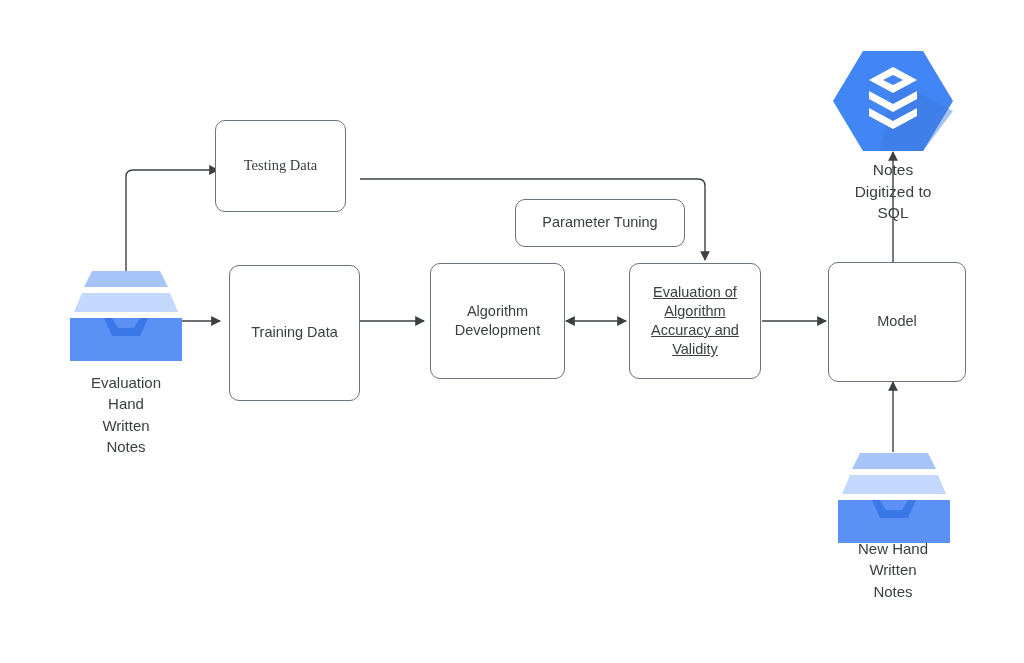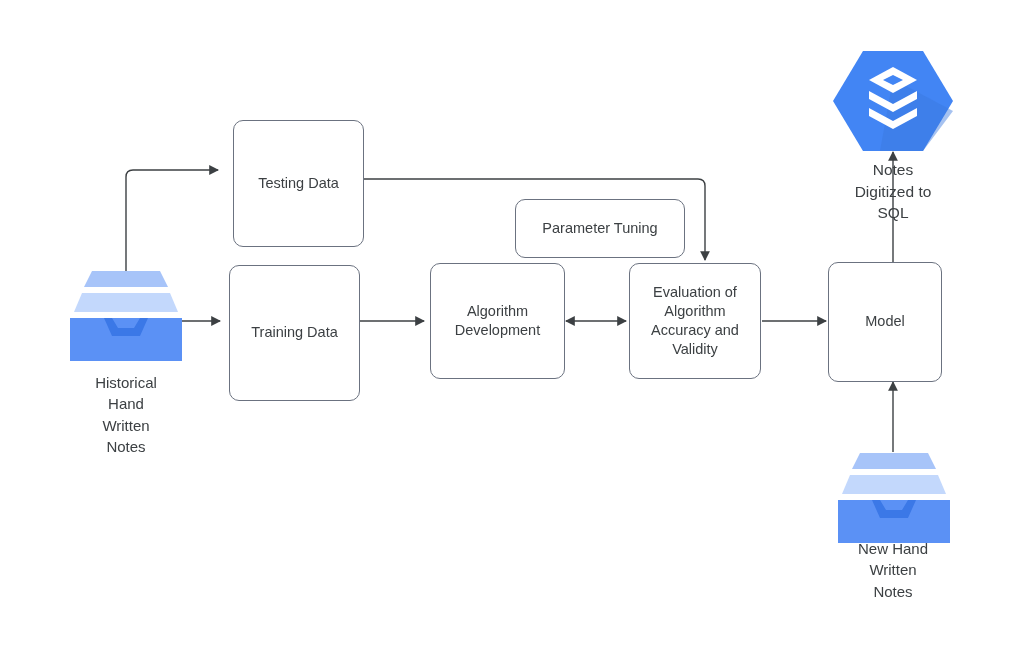--- a/index.html
+++ b/index.html
@@ -87,57 +87,57 @@
 
     <path d="M 566 321 L 626 321" fill="none" stroke="#3c4043" stroke-width="1.4" marker-start="url(#arrow-start)" marker-end="url(#arrow)"></path>
 
     <path d="M 762 321 L 826 321" fill="none" stroke="#3c4043" stroke-width="1.4" marker-end="url(#arrow)"></path>
 
     <path d="M 893 452 L 893 382" fill="none" stroke="#3c4043" stroke-width="1.4" marker-end="url(#arrow)"></path>
 
     <path d="M 893 262 L 893 152" fill="none" stroke="#3c4043" stroke-width="1.4" marker-end="url(#arrow)"></path>
   </svg>
 
-  <div class="node" style="left:233px; top:120px; width:131px; height:127px;">
+  <div class="node" style="left:215px; top:120px; width:131px; height:92px;font-family:Liberation Serif, serif;">
     <span>Testing Data</span>
   </div>
 
-  <div class="node" style="left:515px; top:199px; width:170px; height:59px;">
+  <div class="node" style="left:515px; top:199px; width:170px; height:48px;">
     <span>Parameter Tuning</span>
   </div>
 
   <div class="node" style="left:229px; top:265px; width:131px; height:136px;">
     <span>Training Data</span>
   </div>
 
   <div class="node" style="left:430px; top:263px; width:135px; height:116px;">
     <span>Algorithm
 Development</span>
   </div>
 
-  <div class="node" style="left:629px; top:263px; width:132px; height:116px;">
+  <div class="node" style="left:629px; top:263px; width:132px; height:116px;text-decoration:underline;">
     <span>Evaluation of
 Algorithm
 Accuracy and
 Validity</span>
   </div>
 
-  <div class="node" style="left:828px; top:262px; width:114px; height:120px;">
+  <div class="node" style="left:828px; top:262px; width:138px; height:120px;">
     <span>Model</span>
   </div>
 
   <div class="icon-wrap" style="left:66px; top:266px; width:120px; height:95px;">
     <svg viewBox="0 0 120 95" width="120" height="95" xmlns="http://www.w3.org/2000/svg">
       <polygon points="26,5 94,5 102,21 18,21" fill="#a7c4f9"></polygon>
       <polygon points="16,27 104,27 112,46 8,46" fill="#c3d8fc"></polygon>
       <path d="M 4 52 L 116 52 L 116 95 L 4 95 Z" fill="#5b91f5"></path>
       <path d="M 38 52 L 46 52 L 52 62 L 68 62 L 74 52 L 82 52 L 74 70 L 46 70 Z" fill="#3b78e7"></path>
     </svg>
   </div>
-  <div class="icon-caption" style="left:46px; top:372px; width:160px;">Historical
+  <div class="icon-caption" style="left:46px; top:372px; width:160px;">Evaluation
 Hand
 Written
 Notes</div>
 
   <div class="icon-wrap" style="left:834px; top:448px; width:120px; height:95px;">
     <svg viewBox="0 0 120 95" width="120" height="95" xmlns="http://www.w3.org/2000/svg">
       <polygon points="26,5 94,5 102,21 18,21" fill="#a7c4f9"></polygon>
       <polygon points="16,27 104,27 112,46 8,46" fill="#c3d8fc"></polygon>
       <path d="M 4 52 L 116 52 L 116 95 L 4 95 Z" fill="#5b91f5"></path>
       <path d="M 38 52 L 46 52 L 52 62 L 68 62 L 74 52 L 82 52 L 74 70 L 46 70 Z" fill="#3b78e7"></path>

